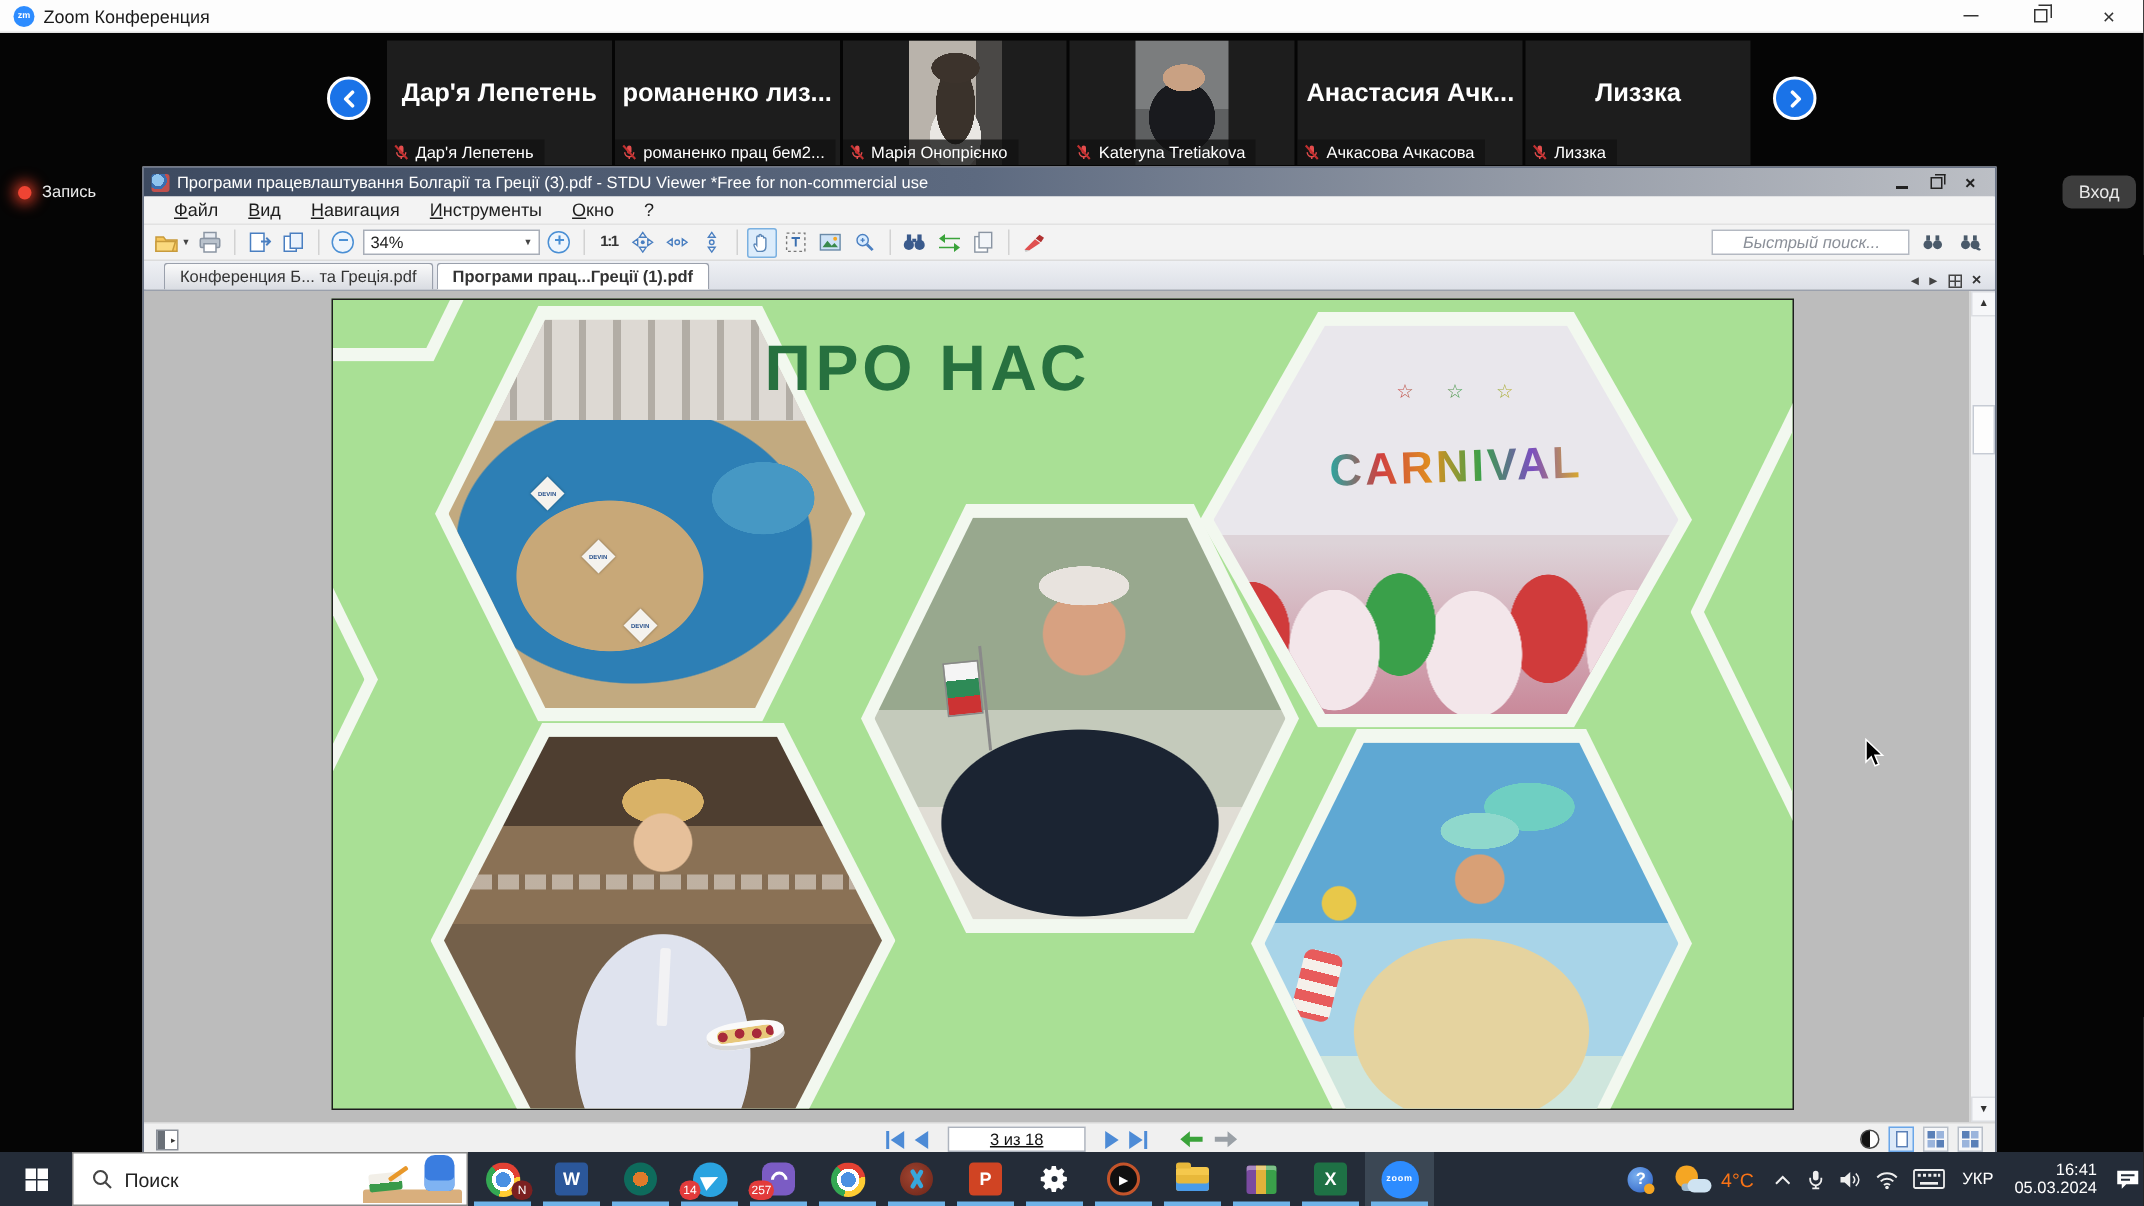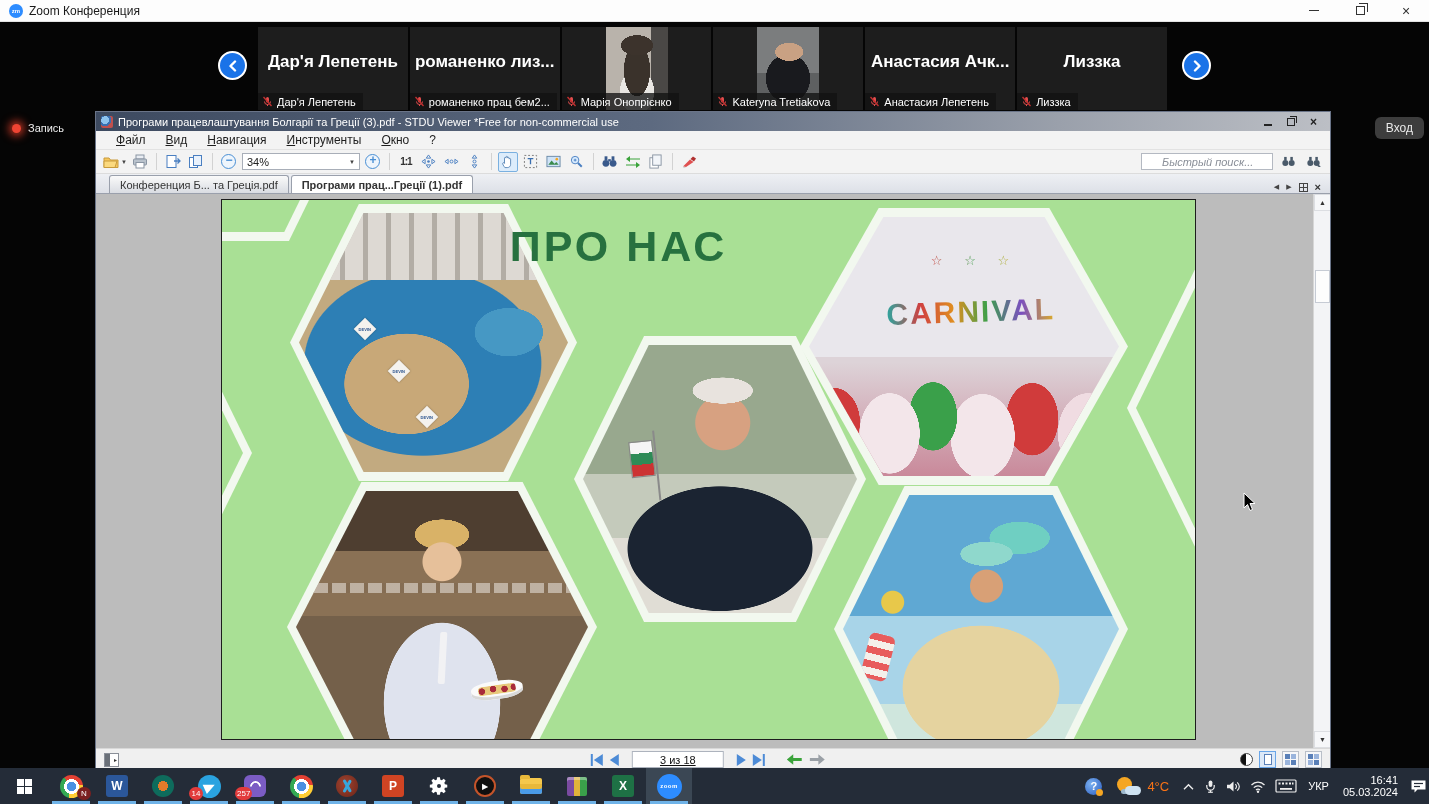--- a/index.html
+++ b/index.html
@@ -301,21 +301,21 @@
     </div>
     <div class="tile">
       <div class="tile-big">Анастасия Ачк...</div>
       <div class="tile-label">
         <svg class="mic-off" width="11" height="11" viewBox="0 0 11 11">
             <rect x="4" y="1" width="3" height="5.5" rx="1.5" fill="#e34d4d"></rect>
             <path d="M2.5 5.5a3 3 0 0 0 6 0" fill="none" stroke="#e34d4d"></path>
             <line x1="5.5" y1="8.5" x2="5.5" y2="10" stroke="#e34d4d"></line>
             <line x1="1.5" y1="1" x2="9.5" y2="10" stroke="#c03030" stroke-width="1.4"></line>
           </svg>
-        <span>Анастасия Лепетень</span>
+        <span>Ачкасова Ачкасова</span>
       </div>
     </div>
     <div class="tile">
       <div class="tile-big">Лиззка</div>
       <div class="tile-label">
         <svg class="mic-off" width="11" height="11" viewBox="0 0 11 11">
             <rect x="4" y="1" width="3" height="5.5" rx="1.5" fill="#e34d4d"></rect>
             <path d="M2.5 5.5a3 3 0 0 0 6 0" fill="none" stroke="#e34d4d"></path>
             <line x1="5.5" y1="8.5" x2="5.5" y2="10" stroke="#e34d4d"></line>
             <line x1="1.5" y1="1" x2="9.5" y2="10" stroke="#c03030" stroke-width="1.4"></line>
@@ -619,20 +619,33 @@
 
   <div class="taskbar">
     <div class="start">
       <span class="win-logo">
           <i></i>
           <i></i>
           <i></i>
           <i></i>
         </span>
     </div>
+    <div class="tb-search">
+      <svg width="14" height="14" viewBox="0 0 14 14" style="margin:0 8px 0 12px;">
+          <circle cx="6" cy="6" r="4.3" fill="none" stroke="#444" stroke-width="1.4"></circle>
+          <line x1="9.3" y1="9.3" x2="13" y2="13" stroke="#444" stroke-width="1.4"></line>
+        </svg>
+      <span class="tb-search-text">Поиск</span>
+      <span class="school">
+        <span class="desk"></span>
+          <span class="book"></span>
+          <span class="pencil"></span>
+          <span class="bag"></span>
+      </span>
+    </div>
     <div class="slots">
       <div class="slot">
         <span class="ic-chrome"></span>
         <span class="badge badge-br">N</span>
         <span class="ul"></span>
       </div>
       <div class="slot">
         <span class="ic-sq ic-word">W</span>
           <span class="ul"></span>
       </div>

